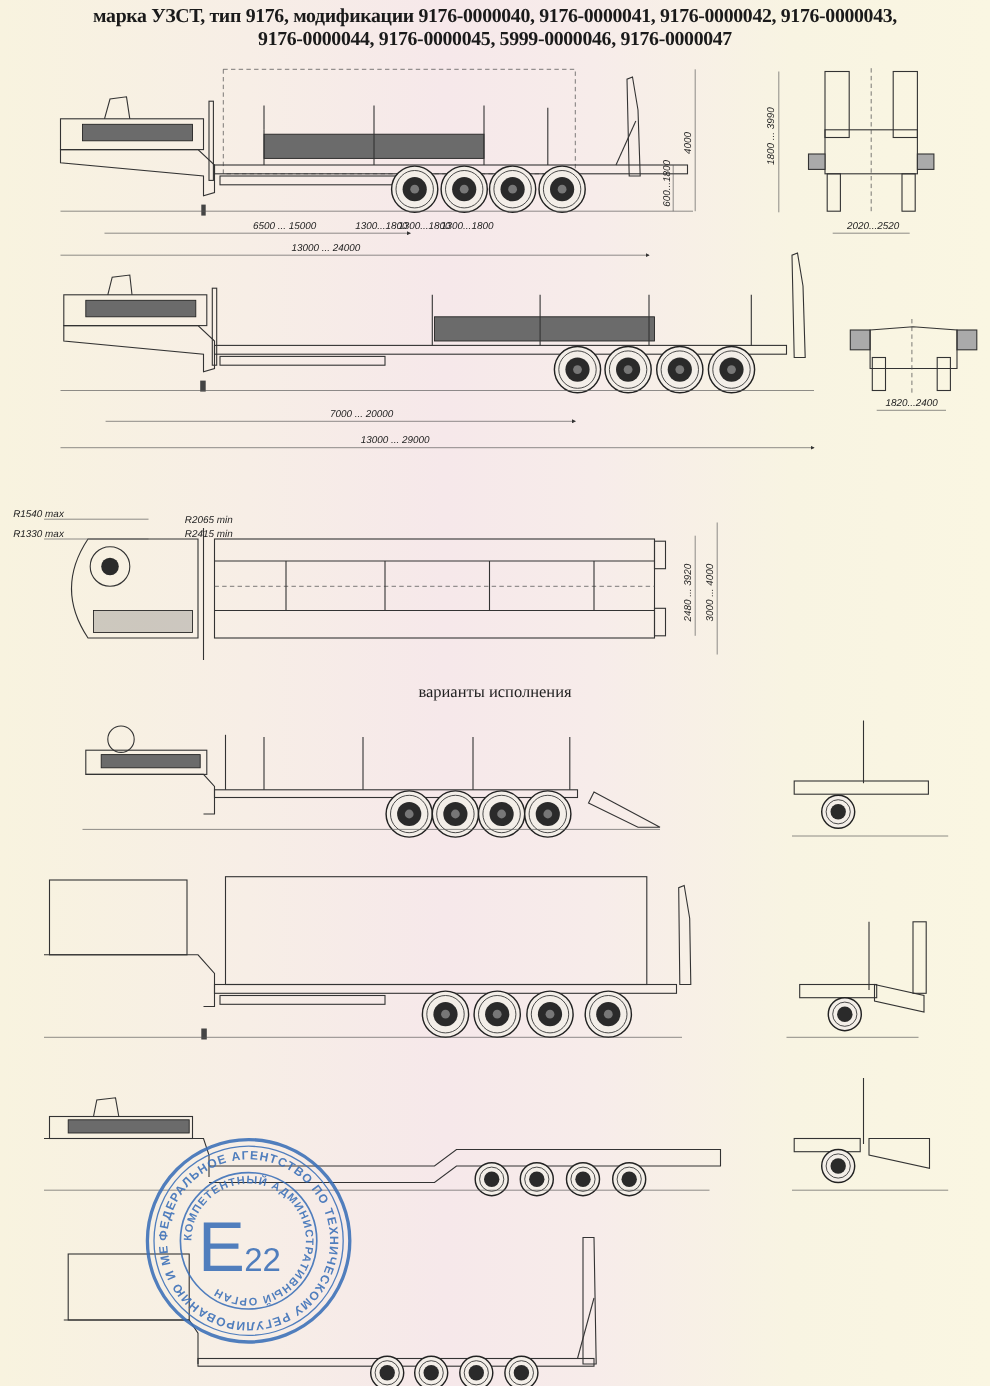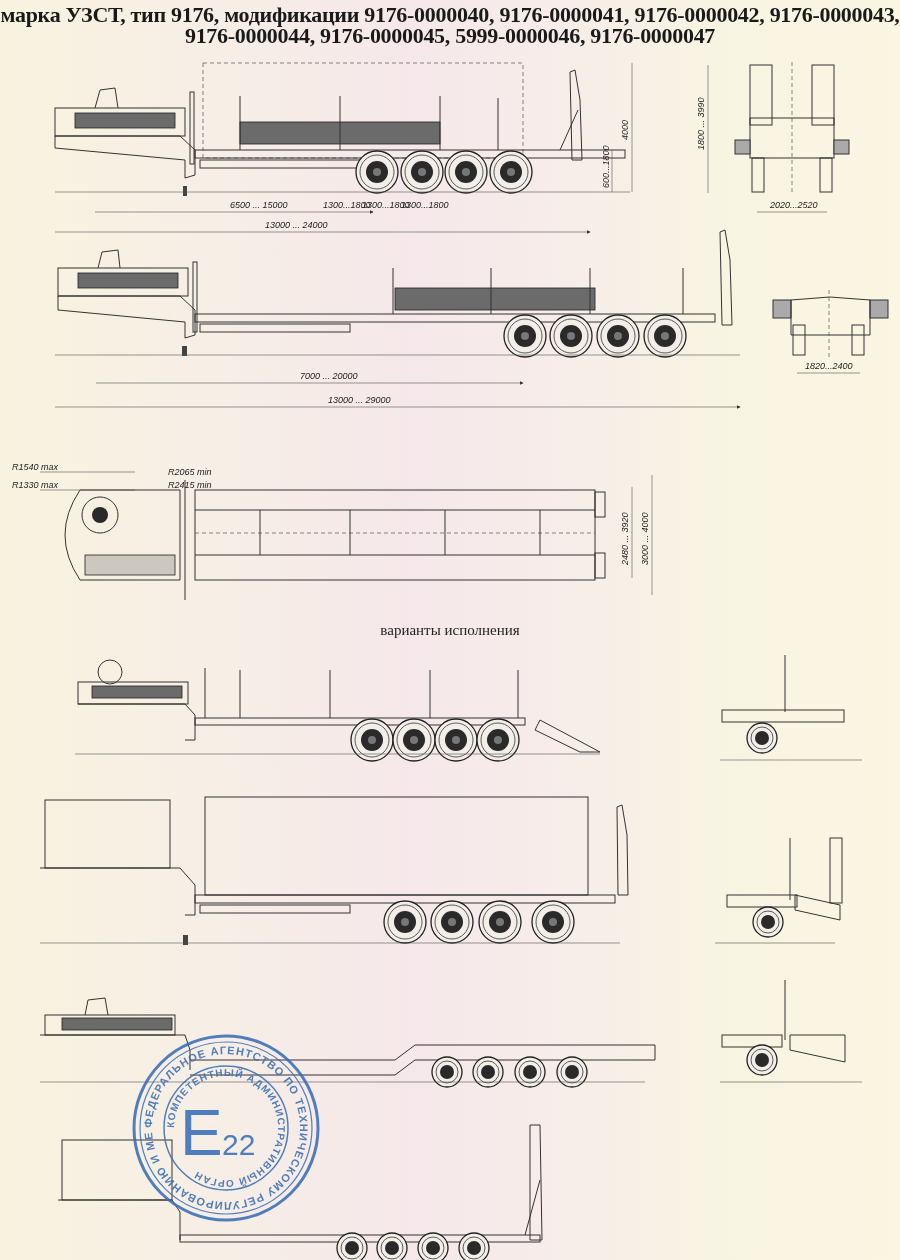--- a/index.html
+++ b/index.html
@@ -1,19 +1,19 @@
 <!DOCTYPE html>
 <html><head>
 <meta charset="utf-8">
 <style>
   html,body{margin:0;padding:0;}
   body{width:900px;height:1260px;overflow:hidden;position:relative;
     background:linear-gradient(90deg,#f8f3df 0%,#f7eee6 25%,#f6e8ea 45%,#f7ecea 60%,#f8f4e2 80%,#faf6e2 100%);
     font-family:"Liberation Serif",serif;color:#1a1a1a;}
-  .title{position:absolute;left:0;top:4px;width:900px;text-align:center;font-weight:bold;font-size:22px;line-height:21px;letter-spacing:-0.3px;}
+  .title{position:absolute;left:0;top:4px;width:900px;text-align:center;font-weight:bold;font-size:18px;line-height:21px;letter-spacing:-0.3px;}
   .title div{white-space:nowrap;}
   .section-label{position:absolute;left:0;width:900px;text-align:center;top:622px;font-size:15px;color:#222;}
   svg.draw{position:absolute;left:0;top:0;}
   .dim{font-family:"Liberation Sans",sans-serif;font-style:italic;font-size:9px;fill:#222;}
   .ln{stroke:#333;fill:none;stroke-width:1;}
   .thin{stroke:#555;fill:none;stroke-width:0.6;}
   .dash{stroke:#555;fill:none;stroke-width:0.7;stroke-dasharray:4 3;}
   .panel{fill:#6b6b6b;stroke:#222;stroke-width:0.8;}
   .tire{fill:#f3eee8;stroke:#222;stroke-width:1.3;}
   .hub{fill:#2a2a2a;}

